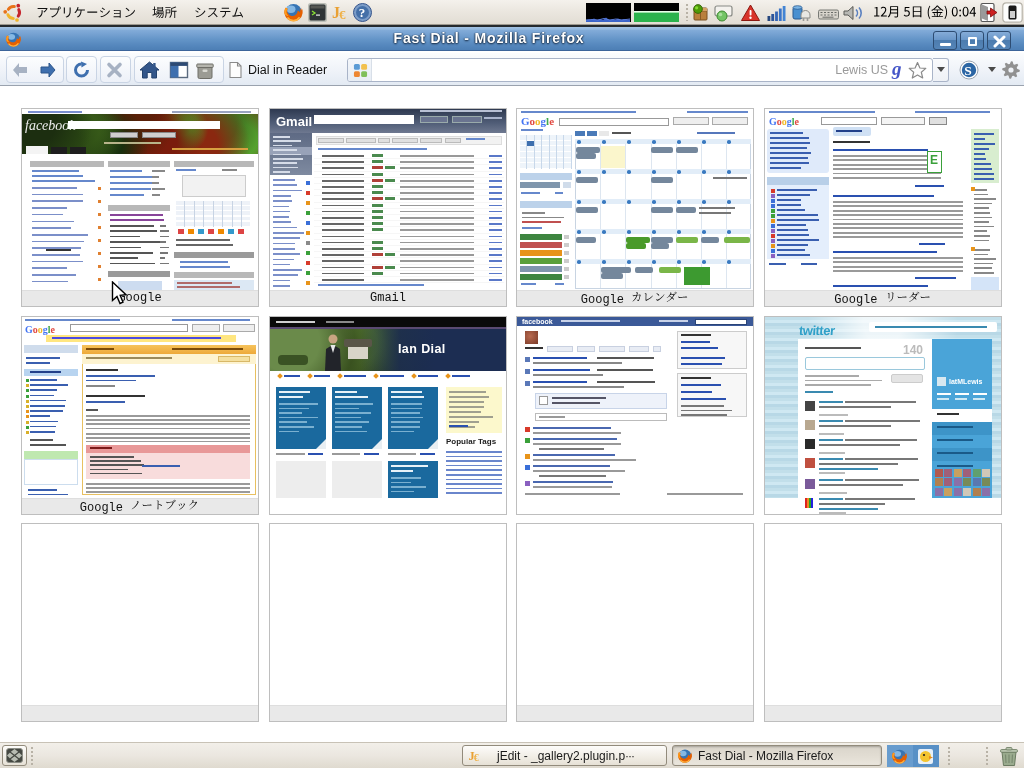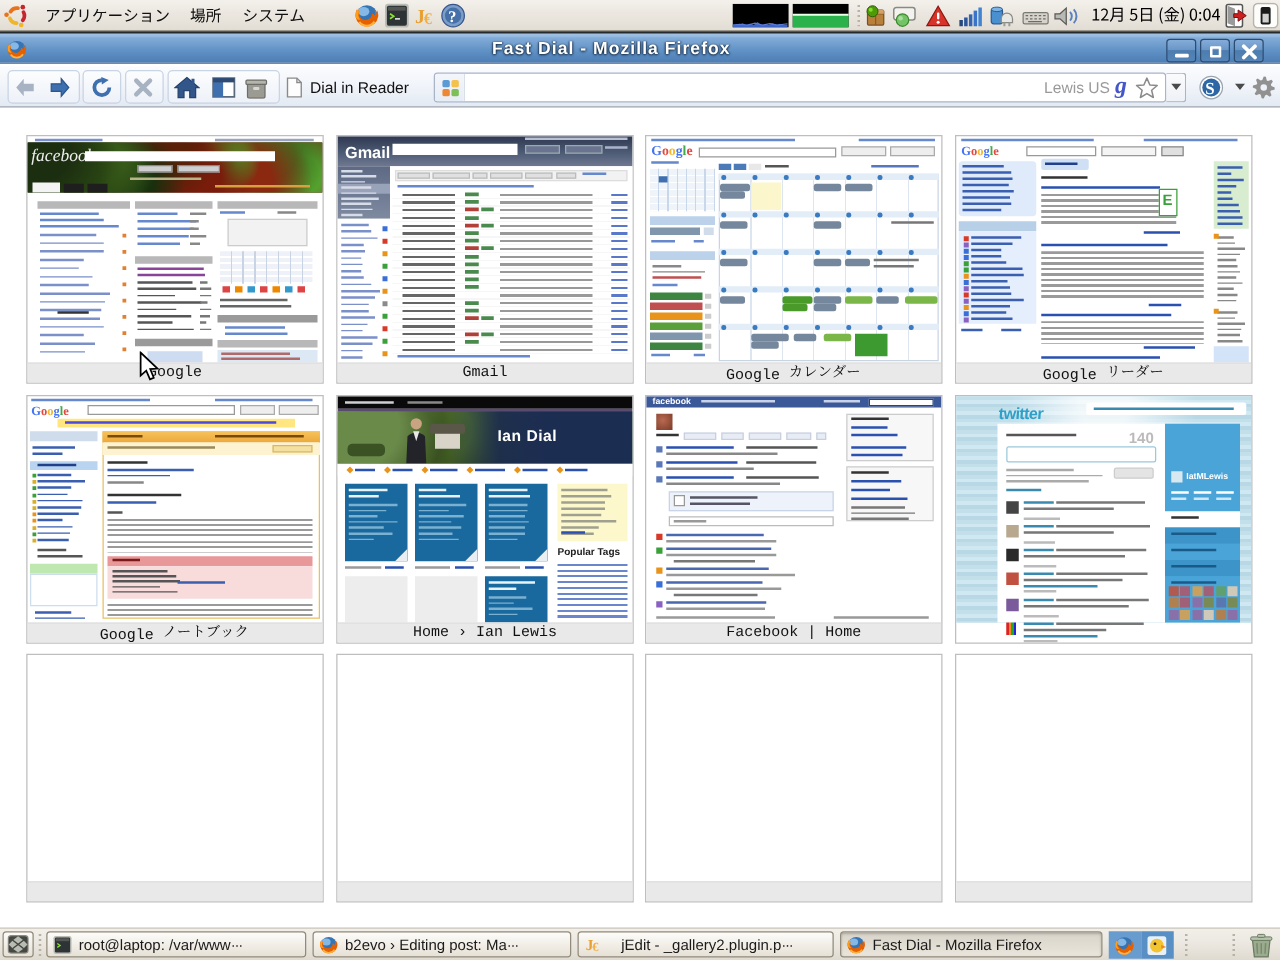--- a/index.html
+++ b/index.html
@@ -790,21 +790,20 @@
         <div class="ln" style="left:179px;top:79px;width:40px;height:1.7px;background:#a0a090"></div>
         <div class="ln" style="left:179px;top:84px;width:35px;height:1.7px;background:#a0a090"></div>
         <div class="ln" style="left:179px;top:89px;width:35px;height:1.7px;background:#a0a090"></div>
         <div class="ln" style="left:179px;top:94px;width:32px;height:1.7px;background:#a0a090"></div>
         <div class="ln" style="left:179px;top:99px;width:44px;height:1.7px;background:#a0a090"></div>
         <div class="ln" style="left:179px;top:104px;width:30px;height:1.7px;background:#a0a090"></div>
         <div class="ln" style="left:179px;top:109px;width:26px;height:1.7px;background:#a0a090"></div>
         <div class="ln" style="left:179px;top:108px;width:19px;height:1.7px;background:#2a50b0"></div>
         <div class="a" style="left:176px;top:120px;font-size:8px;font-weight:bold;color:#222">Popular Tags</div>
         <div class="a" style="left:176px;top:134px;width:56px;height:44px;background:repeating-linear-gradient(#6a86cc 0 1.7px,transparent 1.7px 4.6px)"></div>
-        <div class="cap">Home › Ian Lewis</div>
       </div>
       <div class="cell" style="left:516px;top:229px">
         <div class="a" style="left:0px;top:0px;width:236px;height:9px;background:#3b5998;"></div>
         <div class="a" style="left:5px;top:1px;font-size:7px;font-weight:bold;color:#fff">facebook</div>
         <div class="ln" style="left:44px;top:3px;width:59px;height:1.7px;background:#c8d2e8"></div>
         <div class="ln" style="left:142px;top:3px;width:29px;height:1.7px;background:#c8d2e8"></div>
         <div class="a" style="left:178px;top:1.5px;width:52px;height:6px;background:#fff;border:1px solid #2a4478"></div>
         <div class="a" style="left:8px;top:14px;width:13px;height:13px;background:radial-gradient(circle at 40% 40%, #b86a50, #7a3a28);"></div>
         <div class="a" style="left:30px;top:29px;width:26px;height:6px;background:#e8ecf4;border:1px solid #c8d0e0"></div>
         <div class="a" style="left:60px;top:29px;width:18px;height:6px;background:#e8ecf4;border:1px solid #c8d0e0"></div>
@@ -856,21 +855,20 @@
         <div class="a" style="left:160px;top:56px;width:70px;height:44px;background:#f7f7f7;border:1px solid #ccc"></div>
         <div class="ln" style="left:164px;top:60px;width:30px;height:1.7px;background:#333"></div>
         <div class="ln" style="left:164px;top:67px;width:40px;height:1.7px;background:#2a50b0"></div>
         <div class="ln" style="left:164px;top:74px;width:31px;height:1.7px;background:#2a50b0"></div>
         <div class="ln" style="left:164px;top:81px;width:45px;height:1.7px;background:#2a50b0"></div>
         <div class="ln" style="left:164px;top:88px;width:43px;height:1.7px;background:#777"></div>
         <div class="ln" style="left:164px;top:92.5px;width:51px;height:1.7px;background:#777"></div>
         <div class="ln" style="left:164px;top:97.0px;width:46px;height:1.7px;background:#777"></div>
         <div class="ln" style="left:8px;top:176px;width:95px;height:1.7px;background:#999"></div>
         <div class="ln" style="left:150px;top:176px;width:76px;height:1.7px;background:#999"></div>
-        <div class="cap">Facebook | Home</div>
       </div>
       <div class="cell" style="left:764px;top:229px">
         <div class="a" style="left:0;top:0;width:236px;height:181px;background:
 radial-gradient(ellipse at 50% 0%, rgba(255,255,255,.75) 0 12%, transparent 45%),
 repeating-linear-gradient(#c2dfea 0 3px,#cfe8f2 3px 6px,#b8d8e6 6px 9px),
 #c4e0ec"></div>
         <div class="a" style="left:34px;top:6px;font-size:13px;font-weight:bold;color:#30a0c8;letter-spacing:-.5px;font-family:'Liberation Sans';transform:skewX(-4deg)">twitter</div>
         <div class="a" style="left:104px;top:5px;width:128px;height:10px;background:#fff;border-radius:2px"></div>
         <div class="ln" style="left:110px;top:9px;width:112px;height:1.7px;background:#3a8ab0"></div>
         <div class="a" style="left:33px;top:22px;width:134px;height:159px;background:#fff;"></div>
@@ -967,39 +965,20 @@
     </div>
     <div id="task" class="a">
       <div class="a" style="left:2px;top:2px;width:25px;height:21px;border:1px solid #928b7c;border-radius:3px;background:linear-gradient(#fdfcfa,#e6e1d6)">
 <svg style="position:absolute;left:3px;top:2px" width="17" height="15" viewBox="0 0 17 15">
 <rect x="0.5" y="0.5" width="16" height="14" rx="2.5" fill="#454842" stroke="#8c8e86" stroke-width="1"></rect>
 <path d="M8.5 1 Q13 4 16 7.5 Q13 11 8.5 14 Q4 11 1 7.5 Q4 4 8.5 1 Z" fill="#b8bcb2"></path>
 <path d="M4 4 Q8.5 7.5 13 11 M13 4 Q8.5 7.5 4 11" stroke="#454842" stroke-width="1.2" fill="none"></path>
 </svg>
       </div>
       <div class="a" style="left:31px;top:4px;width:2px;height:18px;background:repeating-linear-gradient(#b8b2a6 0 2px,transparent 2px 4px)"></div>
-      <div class="tb" style="left:37px;top:2px;width:208px;height:21px;">
-        <div style="position:absolute;left:4px;top:2px"><svg width="16" height="16" viewBox="0 0 21 21">
-            <rect x="1" y="1" width="19" height="19" rx="2.5" fill="#babdb6"></rect>
-            <rect x="2.5" y="2.5" width="16" height="16" rx="1.5" fill="#2e3436"></rect>
-            <rect x="3.5" y="3.5" width="14" height="3" fill="#555753"></rect>
-            <path d="M5 9 l3 2 -3 2" stroke="#8ae234" stroke-width="1.3" fill="none"></path>
-          </svg></div>
-        <div style="position:absolute;left:25px;top:3px">root@laptop: /var/www<span style="letter-spacing:-1px">···</span></div>
-      </div>
-      <div class="tb" style="left:250px;top:2px;width:207px;height:21px;">
-        <div style="position:absolute;left:4px;top:2px"><svg class="" style="left:0px;top:0px;position:relative" width="16" height="16" viewBox="0 0 20 20">
-<circle cx="10" cy="10" r="8" fill="#3674b4"></circle>
-<ellipse cx="7.6" cy="6.9" rx="4.3" ry="3.5" fill="#85b8e4"></ellipse>
-<path d="M2.4 5.4 A8.7 8.7 0 1 0 17.4 5.1 C18.1 6.8 17.7 7.3 17.2 8 C17 6.9 16.4 6.4 15.7 6.1 C16.4 7.4 16.6 8.9 16.1 10 C15.5 9 14.9 8.6 14 8.4 A5 5 0 1 1 4.4 6.4 Z" fill="#e66000"></path>
-<path d="M2.4 5.4 A8.7 8.7 0 0 0 1.6 11.6 C2.9 13.2 4.1 13.4 5.2 13.1 A5 5 0 0 1 4.4 6.4 Z" fill="#ff9d1c"></path>
-<path d="M4.2 14.8 A7 7 0 0 0 15.8 14.6" stroke="#ffb23e" stroke-width="1.6" fill="none"></path>
-</svg></div>
-        <div style="position:absolute;left:25px;top:3px">b2evo › Editing post: Ma<span style="letter-spacing:-1px">···</span></div>
-      </div>
       <div class="tb" style="left:462px;top:2px;width:205px;height:21px;">
         <div style="position:absolute;left:4px;top:2px"><svg width="16" height="16" viewBox="0 0 21 21">
             <text x="2" y="16" font-family="Liberation Serif" font-weight="bold" font-size="16" fill="#e9a033">J</text>
             <text x="9" y="17" font-family="Liberation Serif" font-weight="bold" font-size="13" fill="#f0b045">€</text>
           </svg></div>
         <div style="position:absolute;left:34px;top:3px">jEdit - _gallery2.plugin.p<span style="letter-spacing:-1px">···</span></div>
       </div>
       <div class="tb" style="left:672px;top:2px;width:210px;height:21px;background:linear-gradient(#d9d4ca,#e3ded4 60%,#eae6dd);box-shadow:inset 0 1px 2px rgba(0,0,0,.25);">
         <div style="position:absolute;left:4px;top:2px"><svg class="" style="left:0px;top:0px;position:relative" width="16" height="16" viewBox="0 0 20 20">
 <circle cx="10" cy="10" r="8" fill="#3674b4"></circle>

